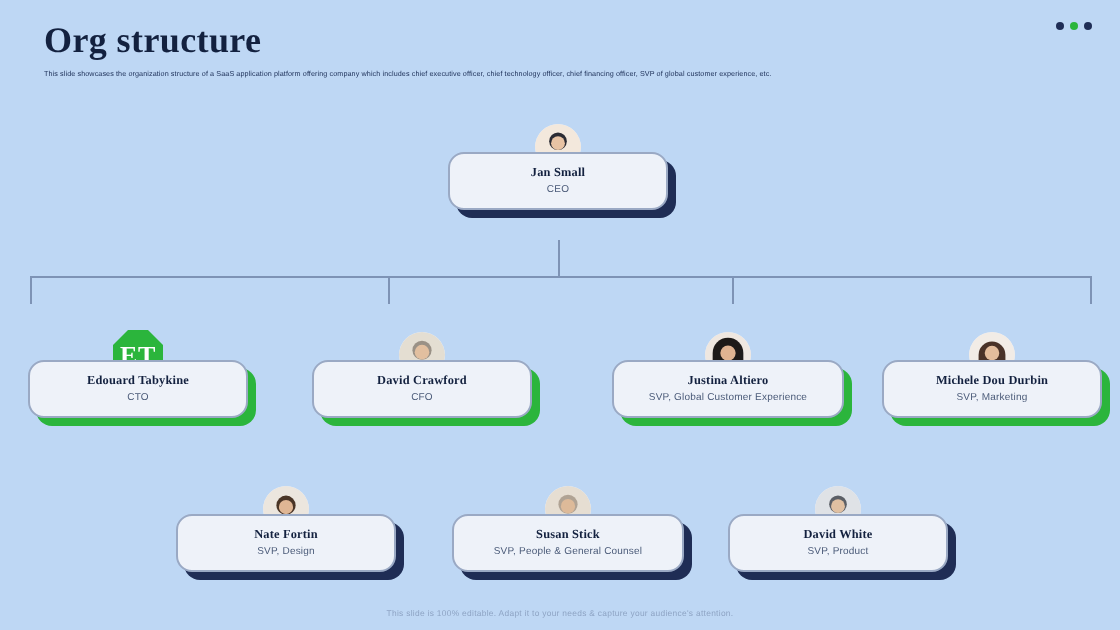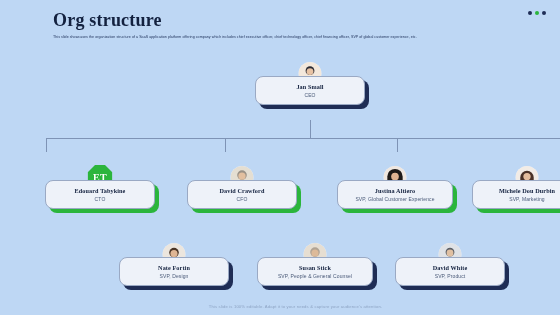--- a/index.html
+++ b/index.html
@@ -2,21 +2,21 @@
 <html><head>
 <meta charset="utf-8">
 <style>
   html,body{margin:0;padding:0;}
   body{
     width:560px;height:315px;overflow:hidden;
     background:#bed7f4;
     font-family:"Liberation Sans", sans-serif;
     position:relative;
   }
-  .slide{position:absolute;inset:0;background:#bed7f4;margin-left:31px;}
+  .slide{position:absolute;inset:0;background:#bed7f4;}
 
   
   .title{
     position:absolute;left:22px;top:10px;
     font-family:"Liberation Serif", serif;
     font-weight:700;font-size:18px;color:#13213f;
     letter-spacing:.2px;
   }
   .subtitle{
     position:absolute;left:22px;top:34px;width:500px;
@@ -41,21 +41,21 @@
     display:flex;align-items:flex-end;justify-content:center;
   }
   .avatar svg{display:block;width:23px;height:23px;}
 
   .badge{
     position:absolute;left:50%;transform:translateX(-50%);top:-1px;
     width:25px;height:25px;background:#2bb53c;
     display:flex;align-items:center;justify-content:center;
     clip-path:polygon(30% 0,70% 0,100% 30%,100% 70%,70% 100%,30% 100%,0 70%,0 30%);
     color:#fff;font-family:"Liberation Serif", serif;
-    font-weight:700;font-size:10px;letter-spacing:.3px;
+    font-weight:700;font-size:13px;letter-spacing:.3px;
   }
 
   .card{
     position:absolute;top:14px;left:0;
     width:110px;height:29px;
     box-sizing:border-box;
     background:#eef2f9;
     border:1px solid #9aa9c4;
     border-radius:8px;
     display:flex;flex-direction:column;

